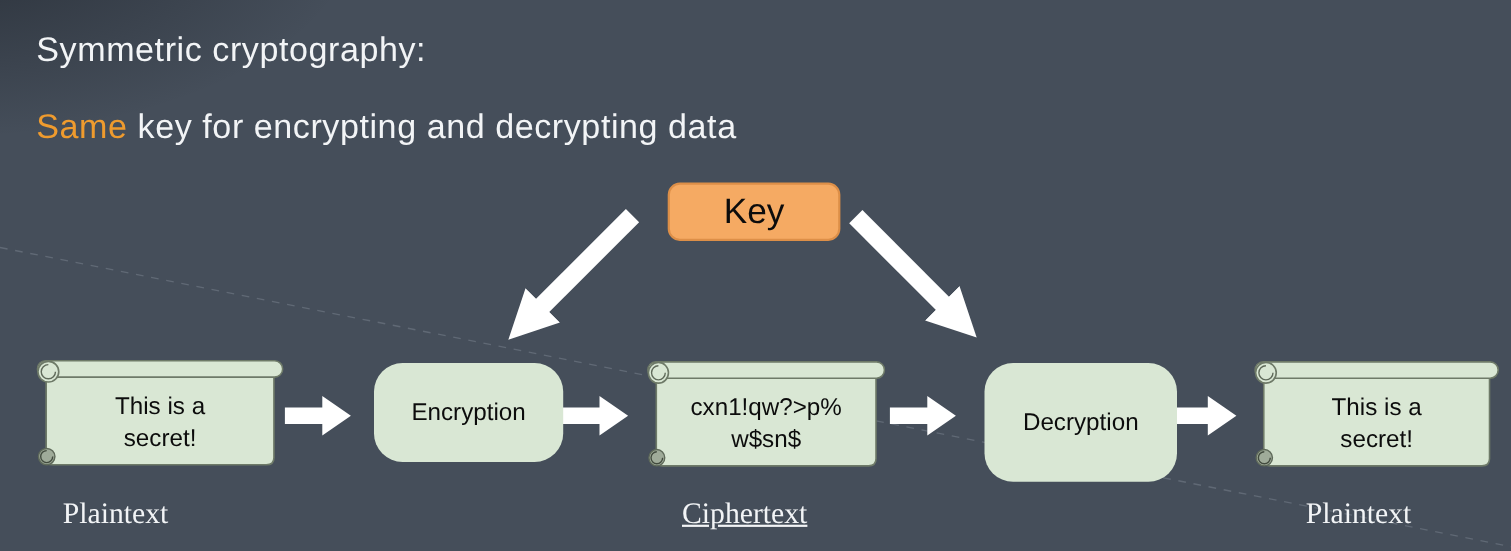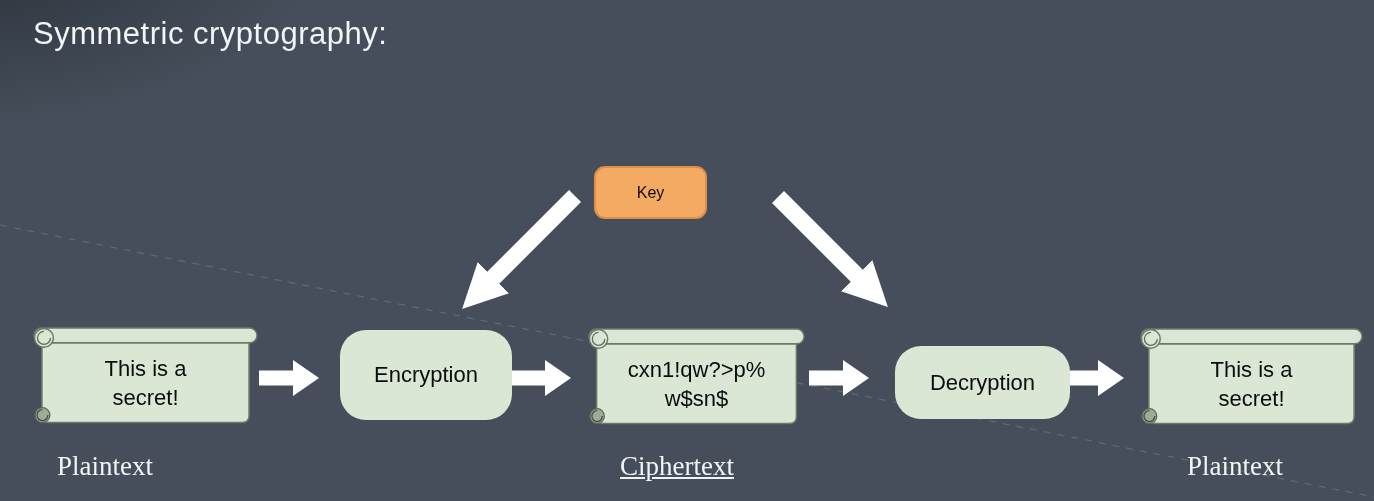--- a/index.html
+++ b/index.html
@@ -22,47 +22,47 @@
     overflow:hidden;
     font-family:"Liberation Sans",sans-serif;
   }
   .vignette{
     position:absolute;inset:0;z-index:0;pointer-events:none;
     background:radial-gradient(ellipse 620px 300px at -60px -60px,
                rgba(18,22,28,0.55), rgba(18,22,28,0) 62%);
   }
   .layer-svg{position:absolute;left:0;top:0;z-index:1;}
   .slide-title{
-    position:absolute;left:33px;top:16px;z-index:2;
+    position:absolute;left:33px;top:27px;z-index:2;
     font-size:31px;letter-spacing:.5px;color:var(--text_light);
     white-space:nowrap;
   }
   .slide-subtitle{
     position:absolute;left:33px;top:97px;z-index:2;
     font-size:31px;letter-spacing:.5px;color:var(--text_light);
     white-space:nowrap;
   }
   .slide-subtitle .hl{color:var(--accent_orange);}
   .key-box{
-    position:absolute;left:594px;top:166px;width:113px;height:53px;z-index:2;
+    position:absolute;left:607px;top:166px;width:157px;height:53px;z-index:2;
     background:var(--key_fill);
     border:2px solid var(--key_border);
     border-radius:11px;
     display:flex;align-items:center;justify-content:center;
-    font-size:16px;color:var(--text_dark);
+    font-size:32px;color:var(--text_dark);
   }
   .proc-box{
     position:absolute;z-index:2;
     background:var(--node_green);
     border-radius:26px;
     display:flex;align-items:center;justify-content:center;
     font-size:22px;color:var(--text_dark);margin-left:12px;
   }
   .proc-encryption{left:328px;top:330px;width:172px;height:90px;}
-  .proc-decryption{left:883px;top:346px;width:175px;height:73px;}
+  .proc-decryption{left:883px;top:330px;width:175px;height:108px;}
   .scroll-node{position:absolute;z-index:2;}
   .scroll-node svg{position:absolute;left:0;top:0;width:100%;height:100%;}
   .scroll-text{
     position:absolute;left:6%;right:6%;top:16px;bottom:2px;
     display:flex;flex-direction:column;align-items:center;justify-content:center;
     font-size:22px;line-height:29px;color:var(--text_dark);text-align:center;
     white-space:nowrap;
   }
   .scroll-1{left:33px;top:327px;width:225px;height:97px;}
   .scroll-2{left:588px;top:328px;width:217px;height:97px;}
@@ -98,20 +98,23 @@
 
     <g fill="#ffffff">
       <polygon transform="translate(259,360)" points="0,10.5 34,10.5 34,0 60,18 34,36 34,25.5 0,25.5"></polygon>
       <polygon transform="translate(511,360)" points="0,10.5 34,10.5 34,0 60,18 34,36 34,25.5 0,25.5"></polygon>
       <polygon transform="translate(809,360)" points="0,10.5 34,10.5 34,0 60,18 34,36 34,25.5 0,25.5"></polygon>
       <polygon transform="translate(1064,360)" points="0,10.5 34,10.5 34,0 60,18 34,36 34,25.5 0,25.5"></polygon>
     </g>
   </svg>
 
   <div class="slide-title">Symmetric cryptography:</div>
+  <div class="slide-subtitle">
+    <span class="hl">Same</span><span> key for encrypting and decrypting data</span>
+  </div>
 
   <div class="key-box">
     <span>Key</span>
   </div>
 
   <div class="scroll-node scroll-1">
     <svg viewBox="0 0 226 98" preserveAspectRatio="none">
       <path d="M9 16 H217 V90 Q217 96.5 210 96.5 H15 Q9 96.5 9 90 Z" fill="var(--node_green)" stroke="var(--scroll_stroke)" stroke-width="1.5"></path>
       <circle cx="9.5" cy="89" r="7.5" fill="#9fab99" stroke="#5f6a5a" stroke-width="1.3"></circle>
       <path d="M9.5 83.5 A5.5 5.5 0 1 0 15 89" fill="none" stroke="#424b3e" stroke-width="1.3"></path>

